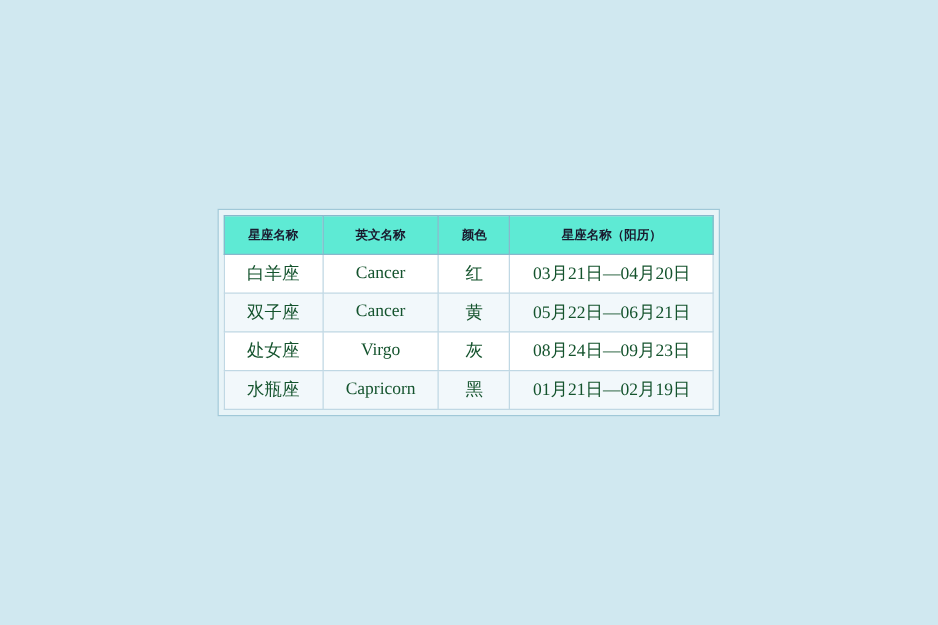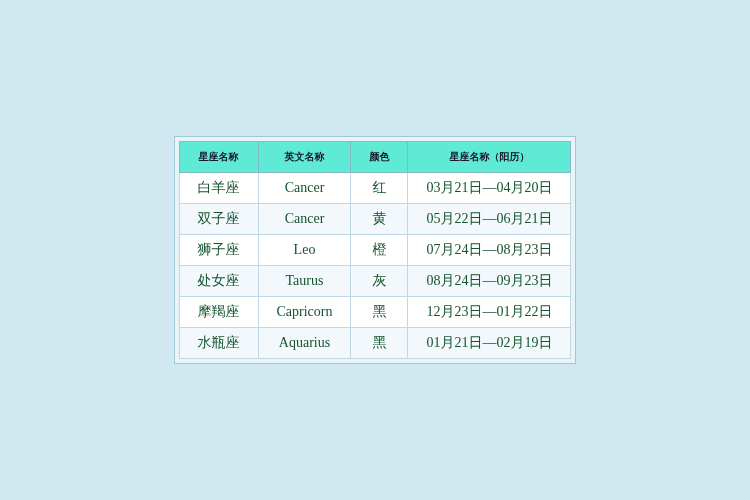--- a/index.html
+++ b/index.html
@@ -69,38 +69,26 @@
           <td>红</td>
           <td>03月21日—04月20日</td>
         </tr>
         <tr>
           <td>双子座</td>
           <td>Cancer</td>
           <td>黄</td>
           <td>05月22日—06月21日</td>
         </tr>
         <tr>
-          <td>狮子座</td>
-          <td>Leo</td>
-          <td>橙</td>
-          <td>07月24日—08月23日</td>
-        </tr>
-        <tr>
           <td>处女座</td>
-          <td>Taurus</td>
+          <td>Virgo</td>
           <td>灰</td>
           <td>08月24日—09月23日</td>
         </tr>
         <tr>
-          <td>摩羯座</td>
+          <td>水瓶座</td>
           <td>Capricorn</td>
-          <td>黑</td>
-          <td>12月23日—01月22日</td>
-        </tr>
-        <tr>
-          <td>水瓶座</td>
-          <td>Aquarius</td>
           <td>黑</td>
           <td>01月21日—02月19日</td>
         </tr>
       </tbody>
   </table>
 </div>
 
 </body></html>

